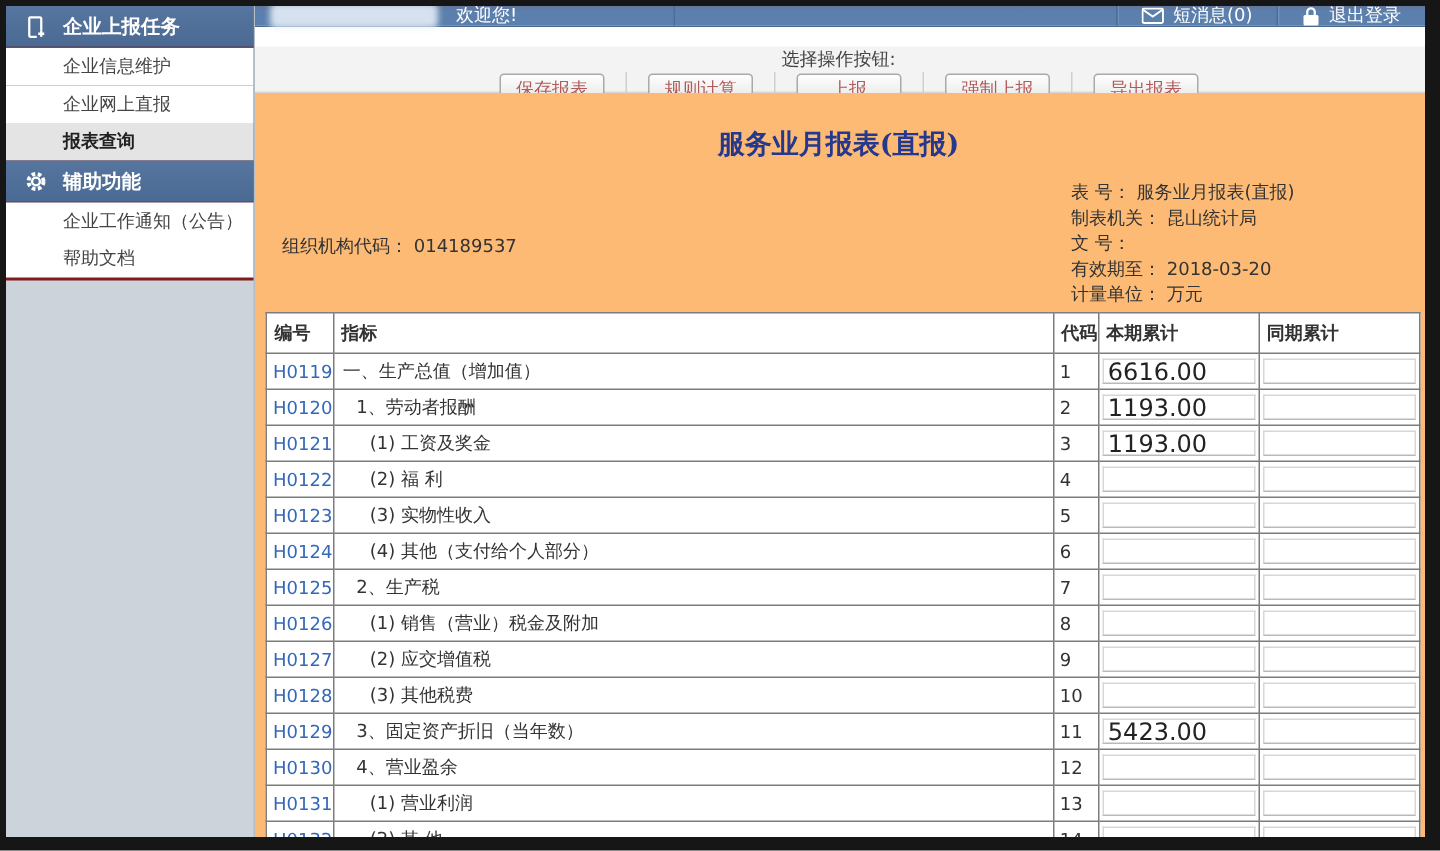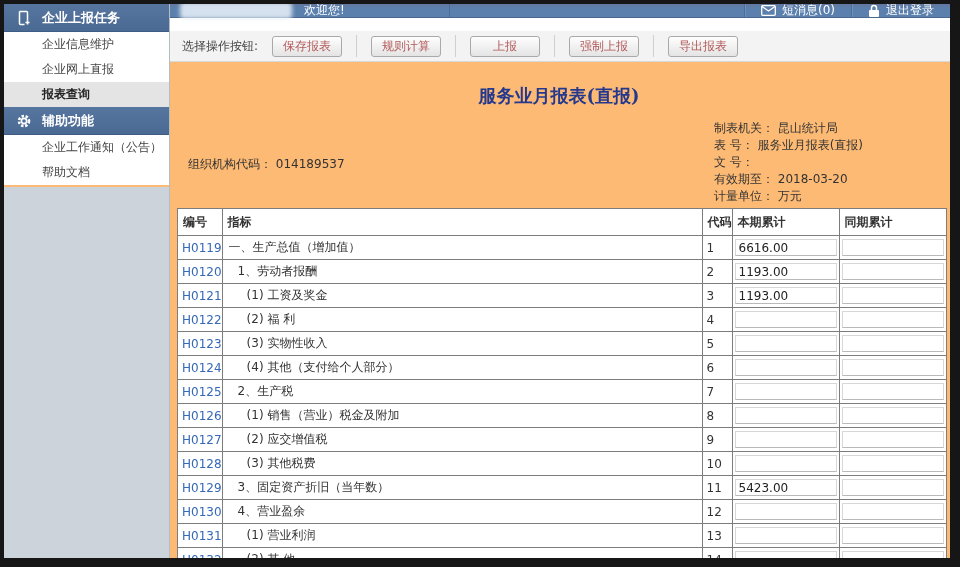--- a/index.html
+++ b/index.html
@@ -15,21 +15,21 @@
   #app {
     position: absolute; left: 4px; top: 4px;
     width: 946px; height: 554px;
     background: #ffffff; overflow: hidden;
   }
   
   #sidebar {
     position: absolute; left: 0; top: 0; bottom: 0; width: 166px;
     background: #ccd3da; border-right: 1px solid #b4bcc4;
   }
-  #sidebar-menu { background: #fdba74; padding-bottom: 2px; }
+  #sidebar-menu { background: #7f1d1d; padding-bottom: 2px; }
   .menu-header {
     height: 28px; display: flex; align-items: center;
     background: linear-gradient(#57769f, #4a6a93);
     color: #ffffff; font-weight: bold; font-size: 13px;
     padding-left: 12px; border-bottom: 1px solid #3f5d84;
   }
   .menu-header .hicon { width: 16px; height: 16px; margin-right: 10px; display: inline-flex; }
   .menu-item {
     height: 25px; line-height: 25px; padding-left: 38px;
     color: #444; cursor: pointer; background: #ffffff;
@@ -55,21 +55,21 @@
   .topbar-action {
     display: flex; align-items: center; gap: 6px;
     padding: 0 16px; border-left: 1px solid #4c6d98;
     box-shadow: inset 1px 0 0 #6e91ba; cursor: pointer; height: 100%;
   }
   .topbar-action svg { display: block; }
   
   #toolbar {
     position: absolute; left: 166px; right: 0; top: 27px; height: 31px;
     background: #f3f3f3; border-bottom: 1px solid #d8d8d8;
-    display: flex; align-items: center; padding-left: 12px;
+    display: flex; align-items: center; padding-left: 12px; flex-direction: column;
   }
   #toolbar-label { color: #444; margin-right: 14px; }
   .tb-sep { width: 1px; height: 22px; background: #cfcfcf; margin: 0 14px; }
   .tb-btn {
     min-width: 70px; height: 21px; padding: 0 10px;
     border: 1px solid #a9a9a9; border-radius: 3px;
     background: linear-gradient(#fefefe, #e4e4e4);
     color: #b25959; font-size: 12px; font-family: inherit;
     cursor: pointer; text-align: center;
   }
@@ -104,21 +104,21 @@
   .col-id    { width: 43px; }
   .col-ind   { width: 480px; }
   .col-code  { width: 30px; }
   .col-cur   { width: 107px; }
   .col-pri   { width: 107px; }
   .cell-id a { color: #3568b8; text-decoration: none; padding-left: 4px; }
   .cell-code { padding-left: 4px; }
   .cell-input { padding: 0 2px; }
   .cell-input input {
     width: 100%; height: 17px; border: 1px solid #d7d7d7;
-    border-bottom-color: #b9b9b9; font-size: 12px; font-family: inherit;
+    border-bottom-color: #b9b9b9; font-size: 16px; font-family: inherit;
     color: #222; padding: 0 3px; outline: none; background: #fff;
   }
 </style>
 </head>
 <body>
 
 <div id="app">
 
   <div id="sidebar">
     <div id="sidebar-menu">
@@ -194,22 +194,22 @@
         <button class="tb-btn">导出报表</button>
       </span>
   </div>
 
   <div id="content">
     <div id="report-title">服务业月报表(直报)</div>
     <div id="meta-left">
         <div class="meta-line"><span>组织机构代码： </span><span>014189537</span></div>
       </div>
     <div id="meta-right">
+        <div class="meta-line"><span>表 号： </span><span>服务业月报表(直报)</span></div>
         <div class="meta-line"><span>制表机关： </span><span>昆山统计局</span></div>
-        <div class="meta-line"><span>表 号： </span><span>服务业月报表(直报)</span></div>
         <div class="meta-line"><span>文 号： </span><span></span></div>
         <div class="meta-line"><span>有效期至： </span><span>2018-03-20</span></div>
         <div class="meta-line"><span>计量单位： </span><span>万元</span></div>
       </div>
 
     <div id="table-wrap">
       <table class="report-table">
         <colgroup>
           <col class="col-id">
             <col class="col-ind">

